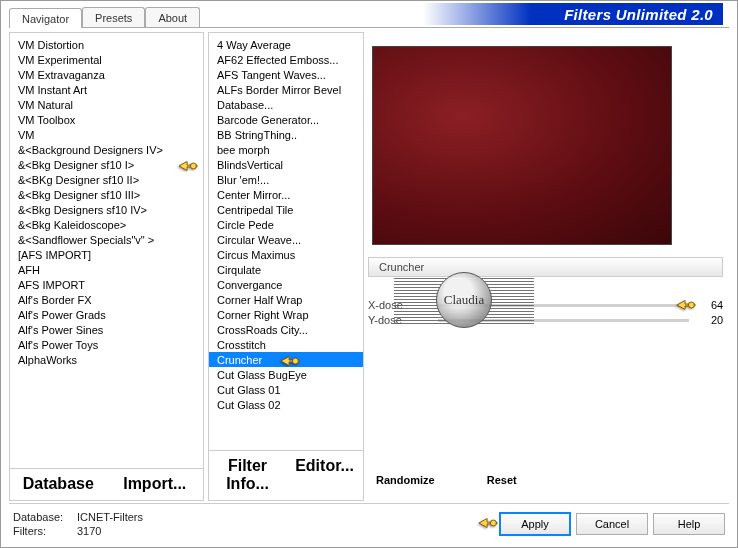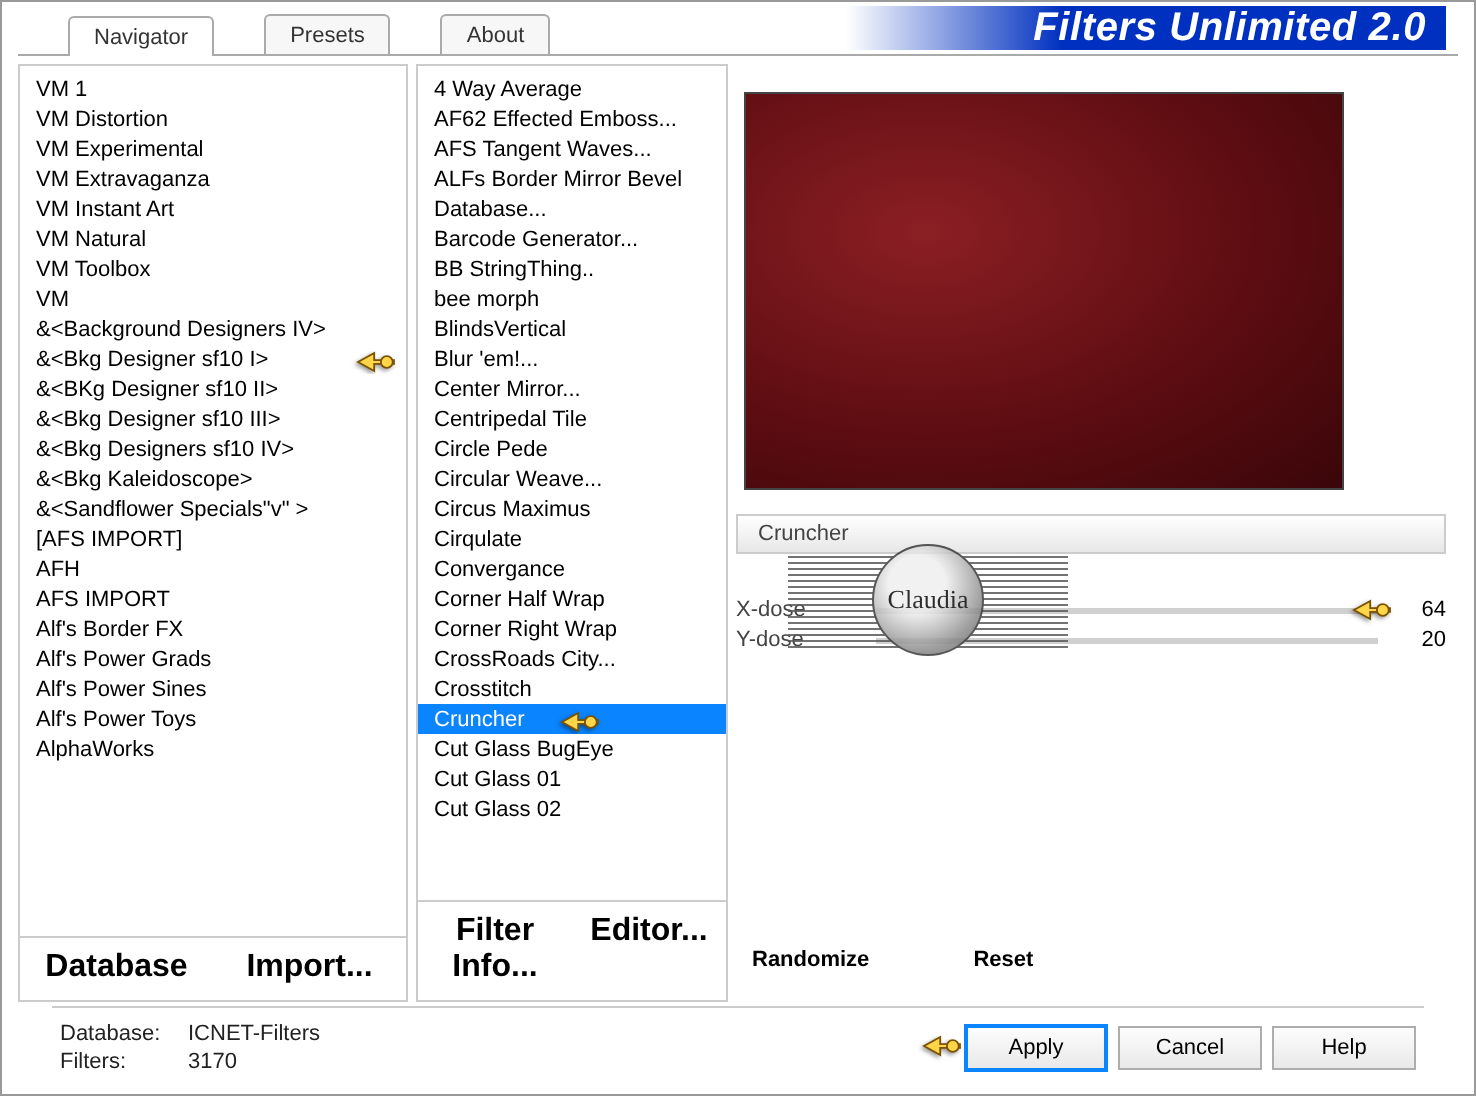--- a/index.html
+++ b/index.html
@@ -1,24 +1,24 @@
 <!DOCTYPE html>
 <html><head>
 <meta charset="utf-8">
 <style>
   * { box-sizing: border-box; margin: 0; padding: 0; }
   html, body { width: 738px; height: 548px; overflow: hidden; font-family: Tahoma, Arial, sans-serif; font-size: 11px; background: #fff; }
   .win { width: 738px; height: 548px; border: 1px solid #999; display: flex; flex-direction: column; background: #fff; }
   .titlebar { height: 26px; display: flex; align-items: flex-end; }
   .tabs { display: flex; margin-left: 8px; }
-  .tab { padding: 4px 12px 3px; border: 1px solid #aaa; border-bottom: none; background: #f7f7f7; margin-right: 0; font-size: 11px; color: #333; cursor: default; border-top-left-radius: 3px; border-top-right-radius: 3px; margin-left: 25px; }
+  .tab { padding: 4px 12px 3px; border: 1px solid #aaa; border-bottom: none; background: #f7f7f7; margin-right: 0; font-size: 11px; color: #333; cursor: default; border-top-left-radius: 3px; border-top-right-radius: 3px; }
   .tab.active { background: #fff; position: relative; top: 1px; }
   .brandwrap { flex: 1; display: flex; align-items: center; justify-content: flex-end; padding-right: 14px; padding-bottom: 2px; }
   .brandbg { height: 22px; width: 300px; background: linear-gradient(90deg, #fff 0%, #0030c0 36%, #0030c0 100%); display: flex; align-items: center; justify-content: flex-end; padding-right: 10px; }
-  .brandtext { color: #fff; font-weight: bold; font-style: italic; font-size: 20px; letter-spacing: .3px; text-align: right; }
+  .brandtext { color: #fff; font-weight: bold; font-style: italic; font-size: 15px; letter-spacing: .3px; text-align: right; }
   .tabunderline { border-top: 1px solid #aaa; margin: 0 8px; }
   .body { flex: 1; display: flex; padding: 4px 8px 0; gap: 4px; min-height: 0; }
   .pane { border: 1px solid #ccc; display: flex; flex-direction: column; min-height: 0; }
   .pane.cat { width: 195px; }
   .pane.filt { width: 156px; }
   .pane.right { flex: 1; border: none; }
   .listwrap { flex: 1; overflow: hidden; position: relative; display: flex; }
   .list { flex: 1; overflow-y: scroll; overflow-x: hidden; padding: 4px 0; }
   .list::-webkit-scrollbar { width: 16px; }
   .list::-webkit-scrollbar-track { background: #f0f0f0; border-left: 1px solid #ddd; }
@@ -27,24 +27,24 @@
   .item.sel { background: #0a84ff; color: #fff; }
   .panebtns { display: flex; border-top: 1px solid #ccc; }
   .panebtn { flex: 1; text-align: center; padding: 6px 0 7px; font-size: 16px; font-weight: bold; cursor: default; }
   .preview { margin: 14px 0 0 4px; height: 199px; width: 300px; background: radial-gradient(ellipse at 30% 35%, #8b1f24 0%, #5e0d12 55%, #3a0609 100%); border: 1px solid #444; }
   .selinfo { margin: 12px 6px 0 0; }
   .seltitle { background: linear-gradient(#fff,#e7e7e7); border: 1px solid #ccc; padding: 3px 10px; font-size: 11px; color: #444; }
   .params { margin: 22px 6px 0 0; }
   .paramline { display: flex; align-items: center; margin-bottom: 3px; position: relative; }
   .paramline .lbl { width: 70px; color: #444; }
   .paramline .track { flex: 1; height: 3px; background: #d0d0d0; position: relative; }
-  .paramline .val { width: 34px; text-align: right; padding-left: 8px; }
+  .paramline .val { width: 34px; padding-left: 22px; }
   .rightbtns { display: flex; justify-content: flex-start; padding: 0 6px 8px 0; gap: 24px; margin-top: auto; position: relative; }
   .rightbtn { padding: 7px 8px; font-size: 11px; font-weight: bold; cursor: default; min-width: 70px; text-align: center; }
-  .footer { border-top: 1px solid #ccc; margin: 2px 25px 0; padding: 7px 4px 10px; display: flex; align-items: center; }
+  .footer { border-top: 1px solid #ccc; margin: 2px 8px 0; padding: 7px 4px 10px; display: flex; align-items: center; }
   .footinfo { display: flex; flex-direction: column; gap: 2px; font-size: 11px; }
   .footline { display: flex; }
   .footlabel { color: #222; width: 64px; }
   .footval { color: #222; }
   .actionbtns { margin-left: auto; display: flex; gap: 5px; align-items: center; }
   .btn { min-width: 72px; padding: 4px 12px; border: 1px solid #adadad; background: linear-gradient(#fdfdfd,#e9e9e9); font-size: 11px; cursor: default; text-align: center; }
   .btn.primary { border: 2px solid #0a84ff; padding: 4px 18px; }
   .pointer { position: absolute; width: 22px; height: 18px; pointer-events: none; z-index: 10; }
   .pointer svg { width: 100%; height: 100%; filter: drop-shadow(1px 1px 1px rgba(0,0,0,.4)); }
   .watermark { position: absolute; left: 394px; top: 276px; width: 140px; height: 48px; z-index: 5; opacity: .82; pointer-events: none; display:flex; align-items:center; justify-content:center; }
@@ -70,21 +70,20 @@
       </div>
     </div>
   </div>
   <div class="tabunderline"></div>
 
   <div class="body">
 
     <div class="pane cat">
       <div class="listwrap">
           <div class="list" id="catlist">
-            <div class="item">VM 1</div>
             <div class="item">VM Distortion</div>
             <div class="item">VM Experimental</div>
             <div class="item">VM Extravaganza</div>
             <div class="item">VM Instant Art</div>
             <div class="item">VM Natural</div>
             <div class="item">VM Toolbox</div>
             <div class="item">VM</div>
             <div class="item">&amp;&lt;Background Designers IV&gt;</div>
             <div class="item">&amp;&lt;Bkg Designer sf10 I&gt;<span class="pointer" style="right: 4px; top: 0px; transform: scaleX(-1);"><svg viewBox="0 0 24 20">
                   <path d="M2 9 L13 9 L13 5 L22 10 L13 15 L13 11 L2 11 Z" fill="#ffd54a" stroke="#7a5200" stroke-width="1"></path>

